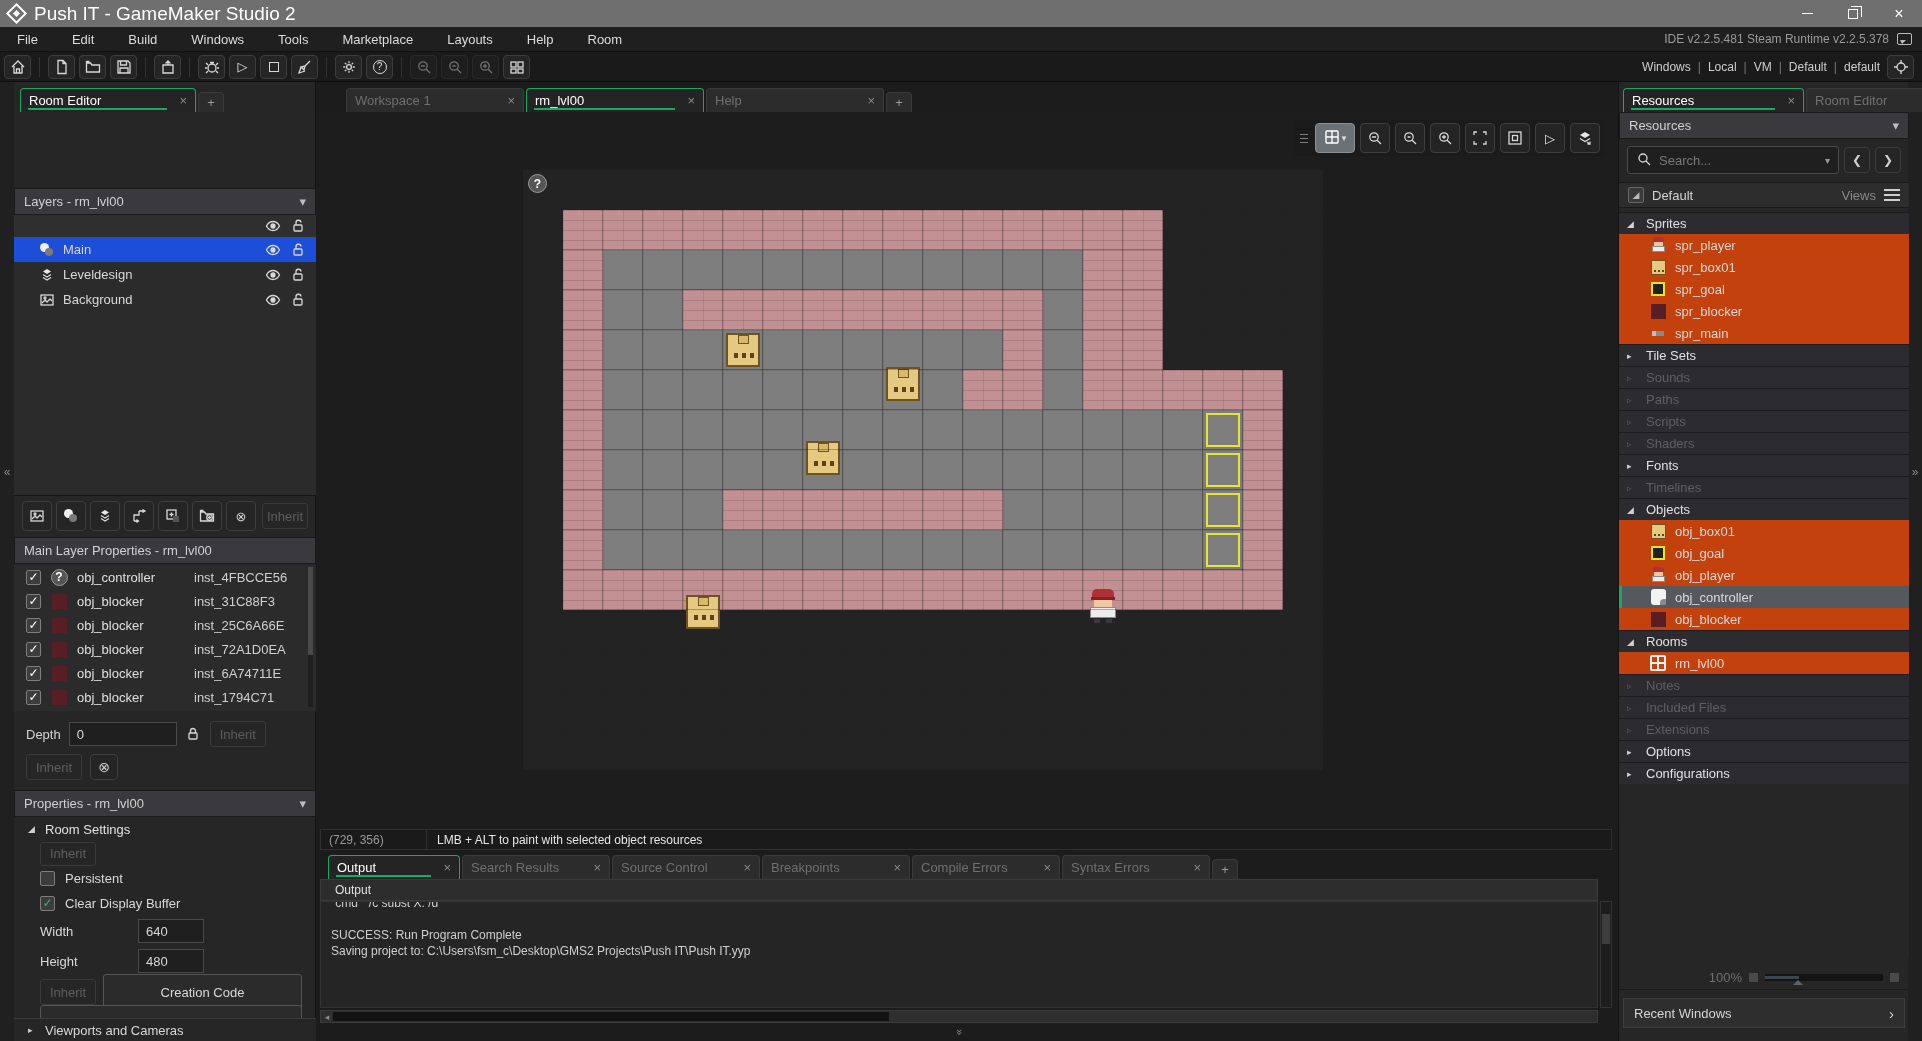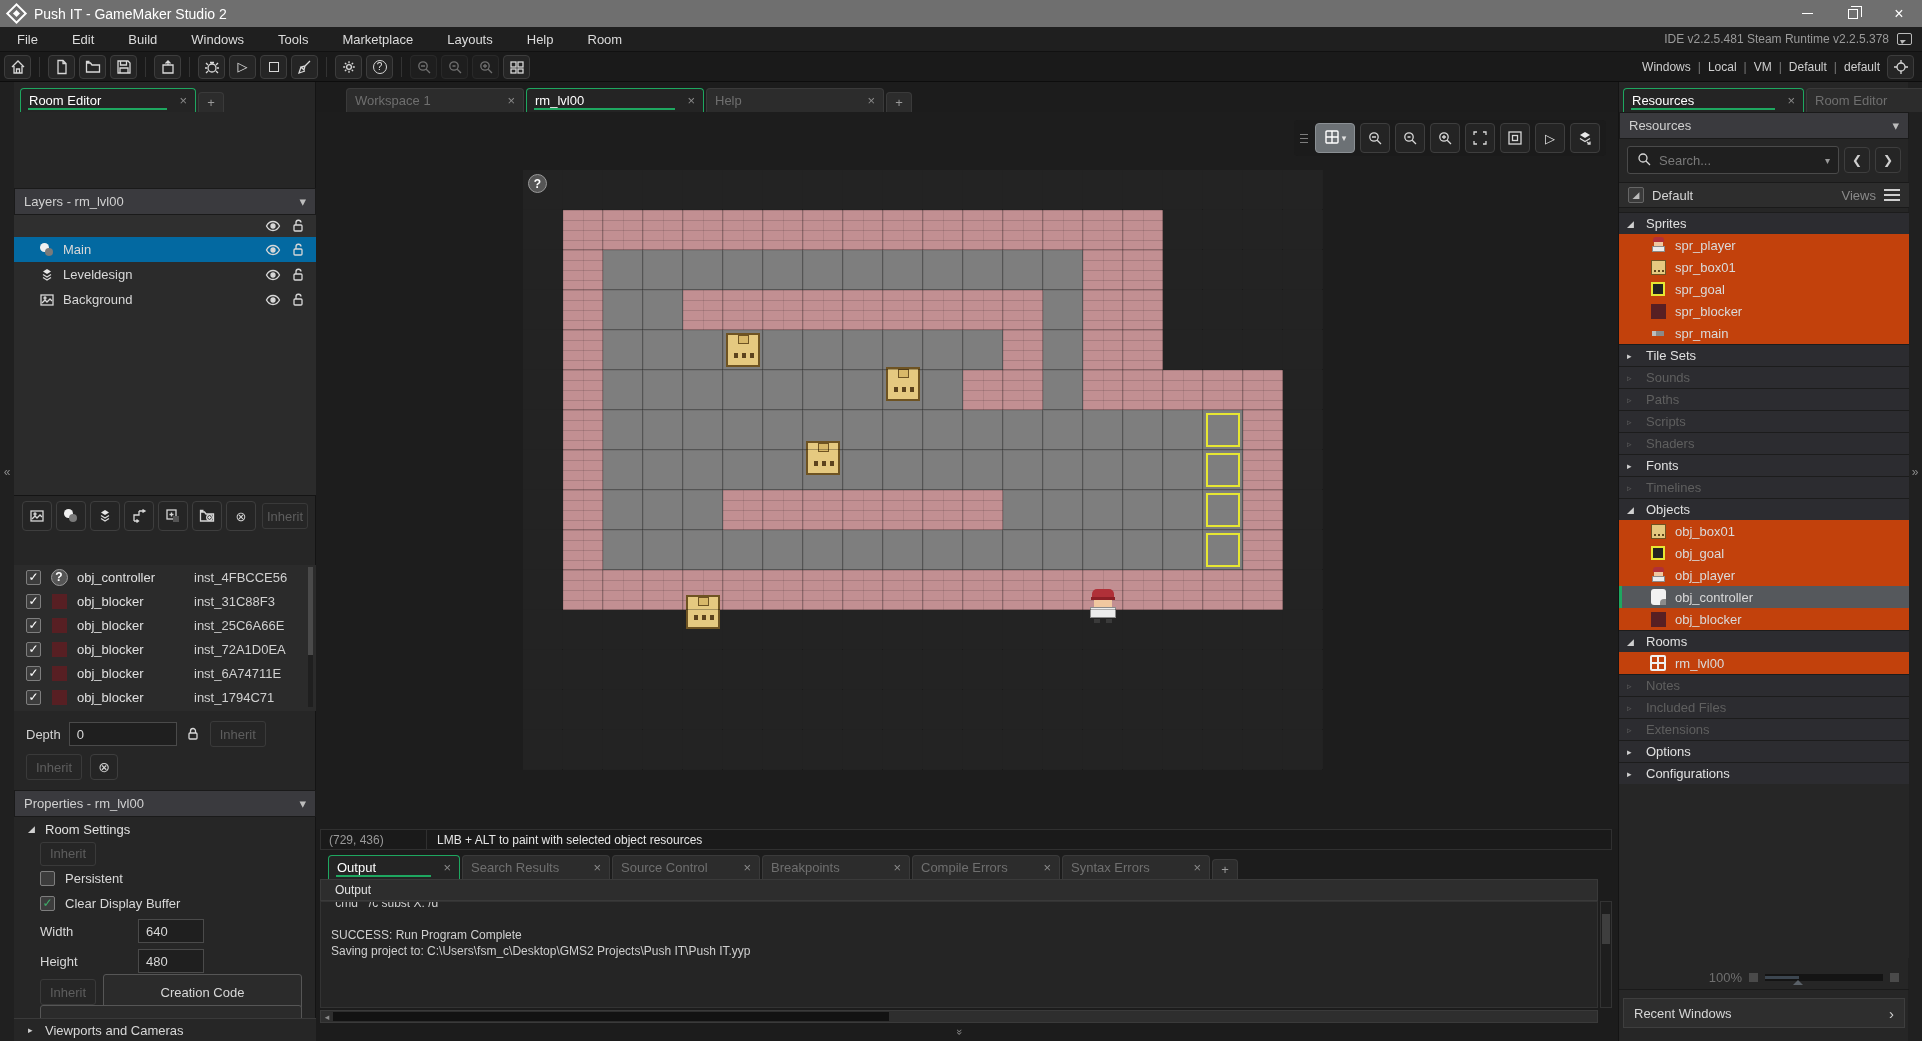--- a/index.html
+++ b/index.html
@@ -4,21 +4,21 @@
 <style>
   * { margin:0; padding:0; box-sizing:border-box; }
   html,body { width:1922px; height:1041px; overflow:hidden; background:#1a1a1a;
     font-family:"Liberation Sans", sans-serif; color:#d4d4d4; font-size:13px; }
 
   
   .titlebar { position:absolute; left:0; top:0; width:1922px; height:27px; background:#6f6f6f;
     display:flex; align-items:center; }
   .gm-logo { width:15px; height:15px; border:2px solid #fff; transform:rotate(45deg); margin:0 10px 0 9px; position:relative; }
   .gm-logo::after { content:""; position:absolute; left:3px; top:3px; width:5px; height:5px; background:#fff; }
-  .title-text { color:#fff; font-size:14px; }
+  .title-text { color:#fff; font-size:19px; }
   .win-controls { margin-left:auto; display:flex; height:100%; }
   .win-btn { width:46px; height:100%; display:flex; align-items:center; justify-content:center; color:#fff; }
   .wb-min { width:11px; height:1px; background:#fff; }
   .wb-max { width:10px; height:10px; border:1px solid #fff; position:relative; }
   .wb-max::before { content:""; position:absolute; left:2px; top:-4px; width:10px; height:10px; border:1px solid #fff; border-bottom:none; border-left:none; }
   .wb-close { font-size:16px; line-height:1; }
 
   
   .menubar { position:absolute; left:0; top:27px; width:1922px; height:25px; background:#1f1f1f;
     display:flex; align-items:center; border-bottom:1px solid #111; }
@@ -58,21 +58,21 @@
   .tab-plus { width:26px; height:20px; background:#2c2c2c; border:1px solid #3a3a3a; border-bottom:none;
     border-radius:4px 4px 0 0; color:#9a9a9a; display:flex; align-items:center; justify-content:center; }
 
   
   .hdr { height:27px; background:#3a3a3e; border:1px solid #1a1a1a; display:flex; align-items:center;
     padding:0 9px; color:#d0d0d0; }
   .hdr .chev { margin-left:auto; color:#bdbdbd; }
   .llist { position:absolute; left:0; top:133px; width:302px; height:281px; background:#2b2b2b; border-bottom:1px solid #141414; }
   .eyelock-row { height:22px; display:flex; align-items:center; justify-content:flex-end; gap:8px; padding-right:10px; background:#2f2f2f; }
   .layer-row { height:25px; display:flex; align-items:center; gap:8px; padding:0 10px 0 24px; color:#d8d8d8; }
-  .layer-row.sel { background:#0369a1; }
+  .layer-row.sel { background:#1d4ed8; }
   .layer-row .grow { flex:1; }
   .icn { display:inline-flex; width:17px; height:17px; align-items:center; justify-content:center; }
   .ltools { position:absolute; left:0; top:414px; width:302px; height:40px; display:flex; align-items:center; gap:4px; padding-left:8px; }
   .ltool { width:30px; height:30px; background:#252525; border:1px solid #3e3e3e; border-radius:4px; display:flex; align-items:center; justify-content:center; }
   .btn { background:#2b2b2b; border:1px solid #565656; border-radius:3px; color:#d8d8d8; font-size:13px;
     display:flex; align-items:center; justify-content:center; }
   .btn.disabled { color:#5e5e5e; border-color:#3a3a3a; background:transparent; }
   .inherit-sm { width:46px; height:26px; margin-left:2px; }
 
   .lprops-hdr { position:absolute; left:0; top:455px; width:302px; }
@@ -493,20 +493,23 @@
       </span>
     <span class="ltool">
         <svg width="16" height="16" viewBox="0 0 16 16" fill="none" stroke="#d8d8d8" stroke-width="1.3">
           <path d="M1.5 4h4l1.5 2h7.5v7h-13z M1.5 4V2.5h3"></path>
           <circle cx="10.5" cy="9.5" r="2.8"></circle>
           <path d="M10.5 8v3M9 9.5h3"></path>
         </svg>
       </span>
     <span class="ltool">⊗</span>
     <span class="btn disabled inherit-sm">Inherit</span>
+  </div>
+  <div class="hdr lprops-hdr">
+    <span>Main Layer Properties - rm_lvl00</span>
   </div>
   <div class="inst-list" id="inst-list">
       <div class="inst-row">
         <span class="cb">✓</span>
         <span class="thumb16">
           <span class="q-badge" style="width: 17px; height: 17px;">?</span>
         </span>
         <span class="obj">obj_controller</span>
         <span class="iid">inst_4FBCCE56</span>
       </div>
@@ -869,21 +872,21 @@
       <span class="cbtn">
           <svg width="16" height="16" viewBox="0 0 16 16" fill="none" stroke="#d8d8d8" stroke-width="1.3">
             <path d="M8 2l5 3-5 3-5-3z" fill="#e8e8e8" stroke="none"></path>
             <path d="M3 8.5 8 11.5l5-3 M10 12l3 2 M13 11.5v2.5h-2.5"></path>
           </svg>
         </span>
     </div>
   </div>
 
   <div class="statusbar">
-    <div class="coords">(729, 436)</div>
+    <div class="coords">(729, 356)</div>
     <div class="hint">LMB + ALT to paint with selected object resources</div>
   </div>
 
   <div class="output">
     <div class="tabbar out-tabs" id="out-tabs">
         <div class="tab active" style="width: 132px;">
           <span>Output</span>
           <span class="x">×</span>
         </div>
         <div class="tab" style="width: 148px;">

